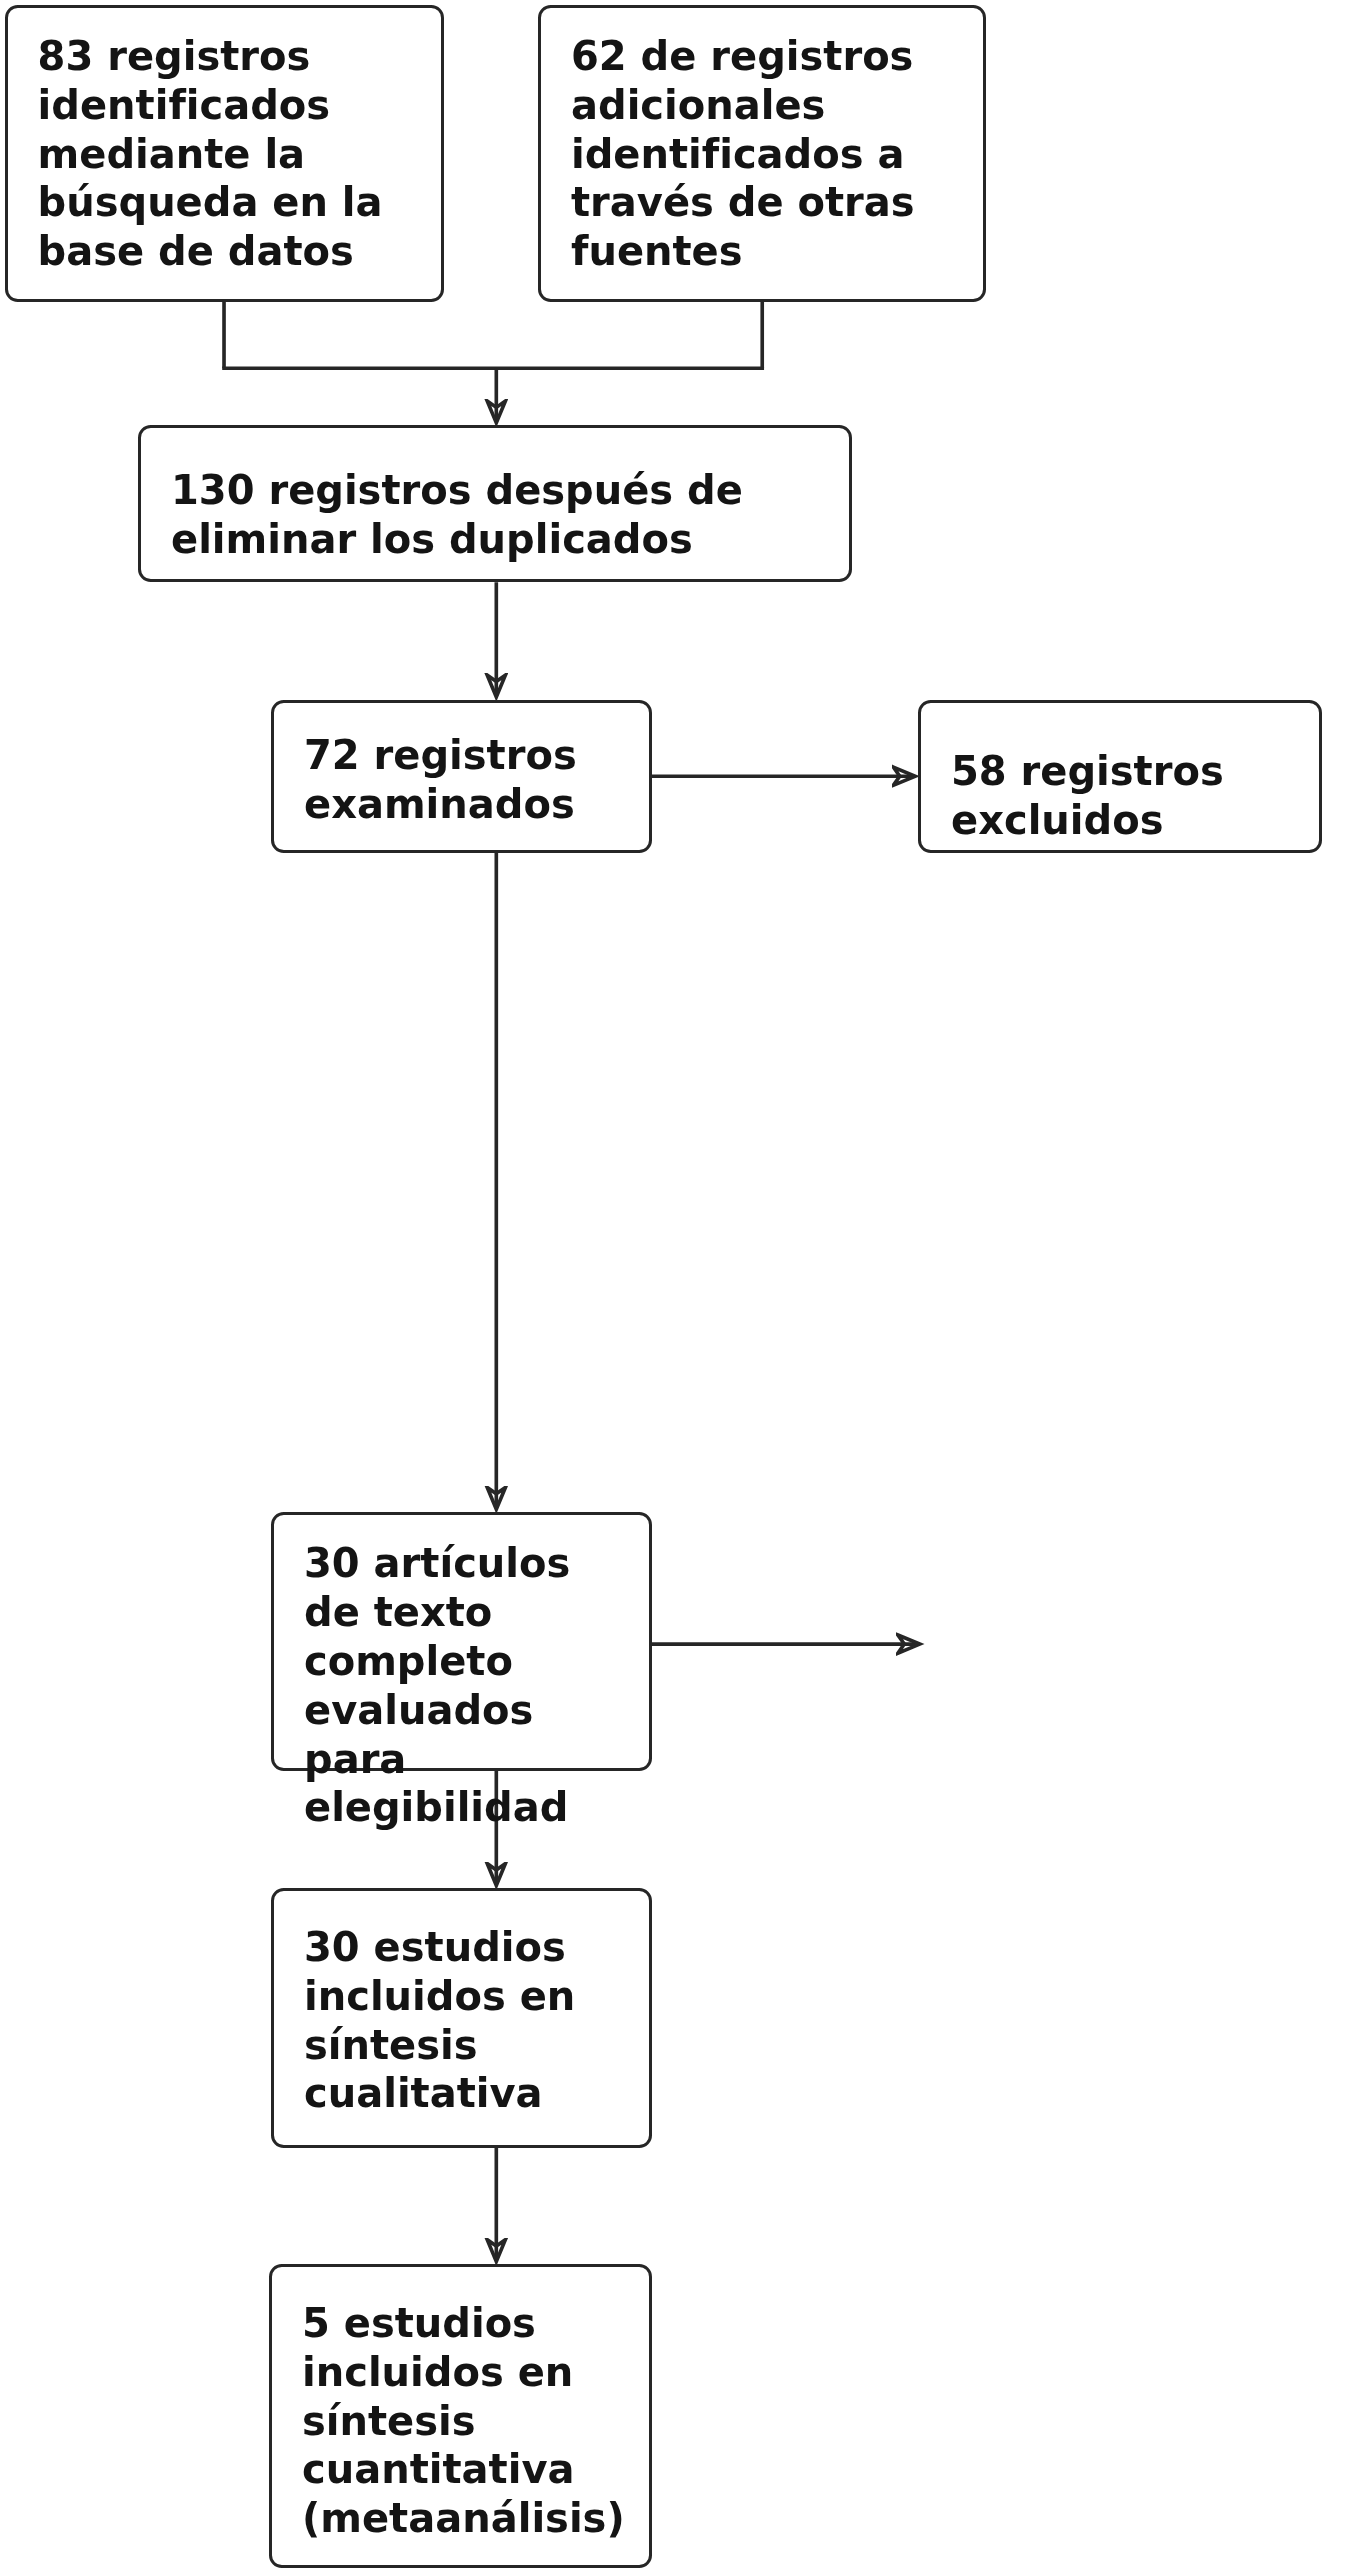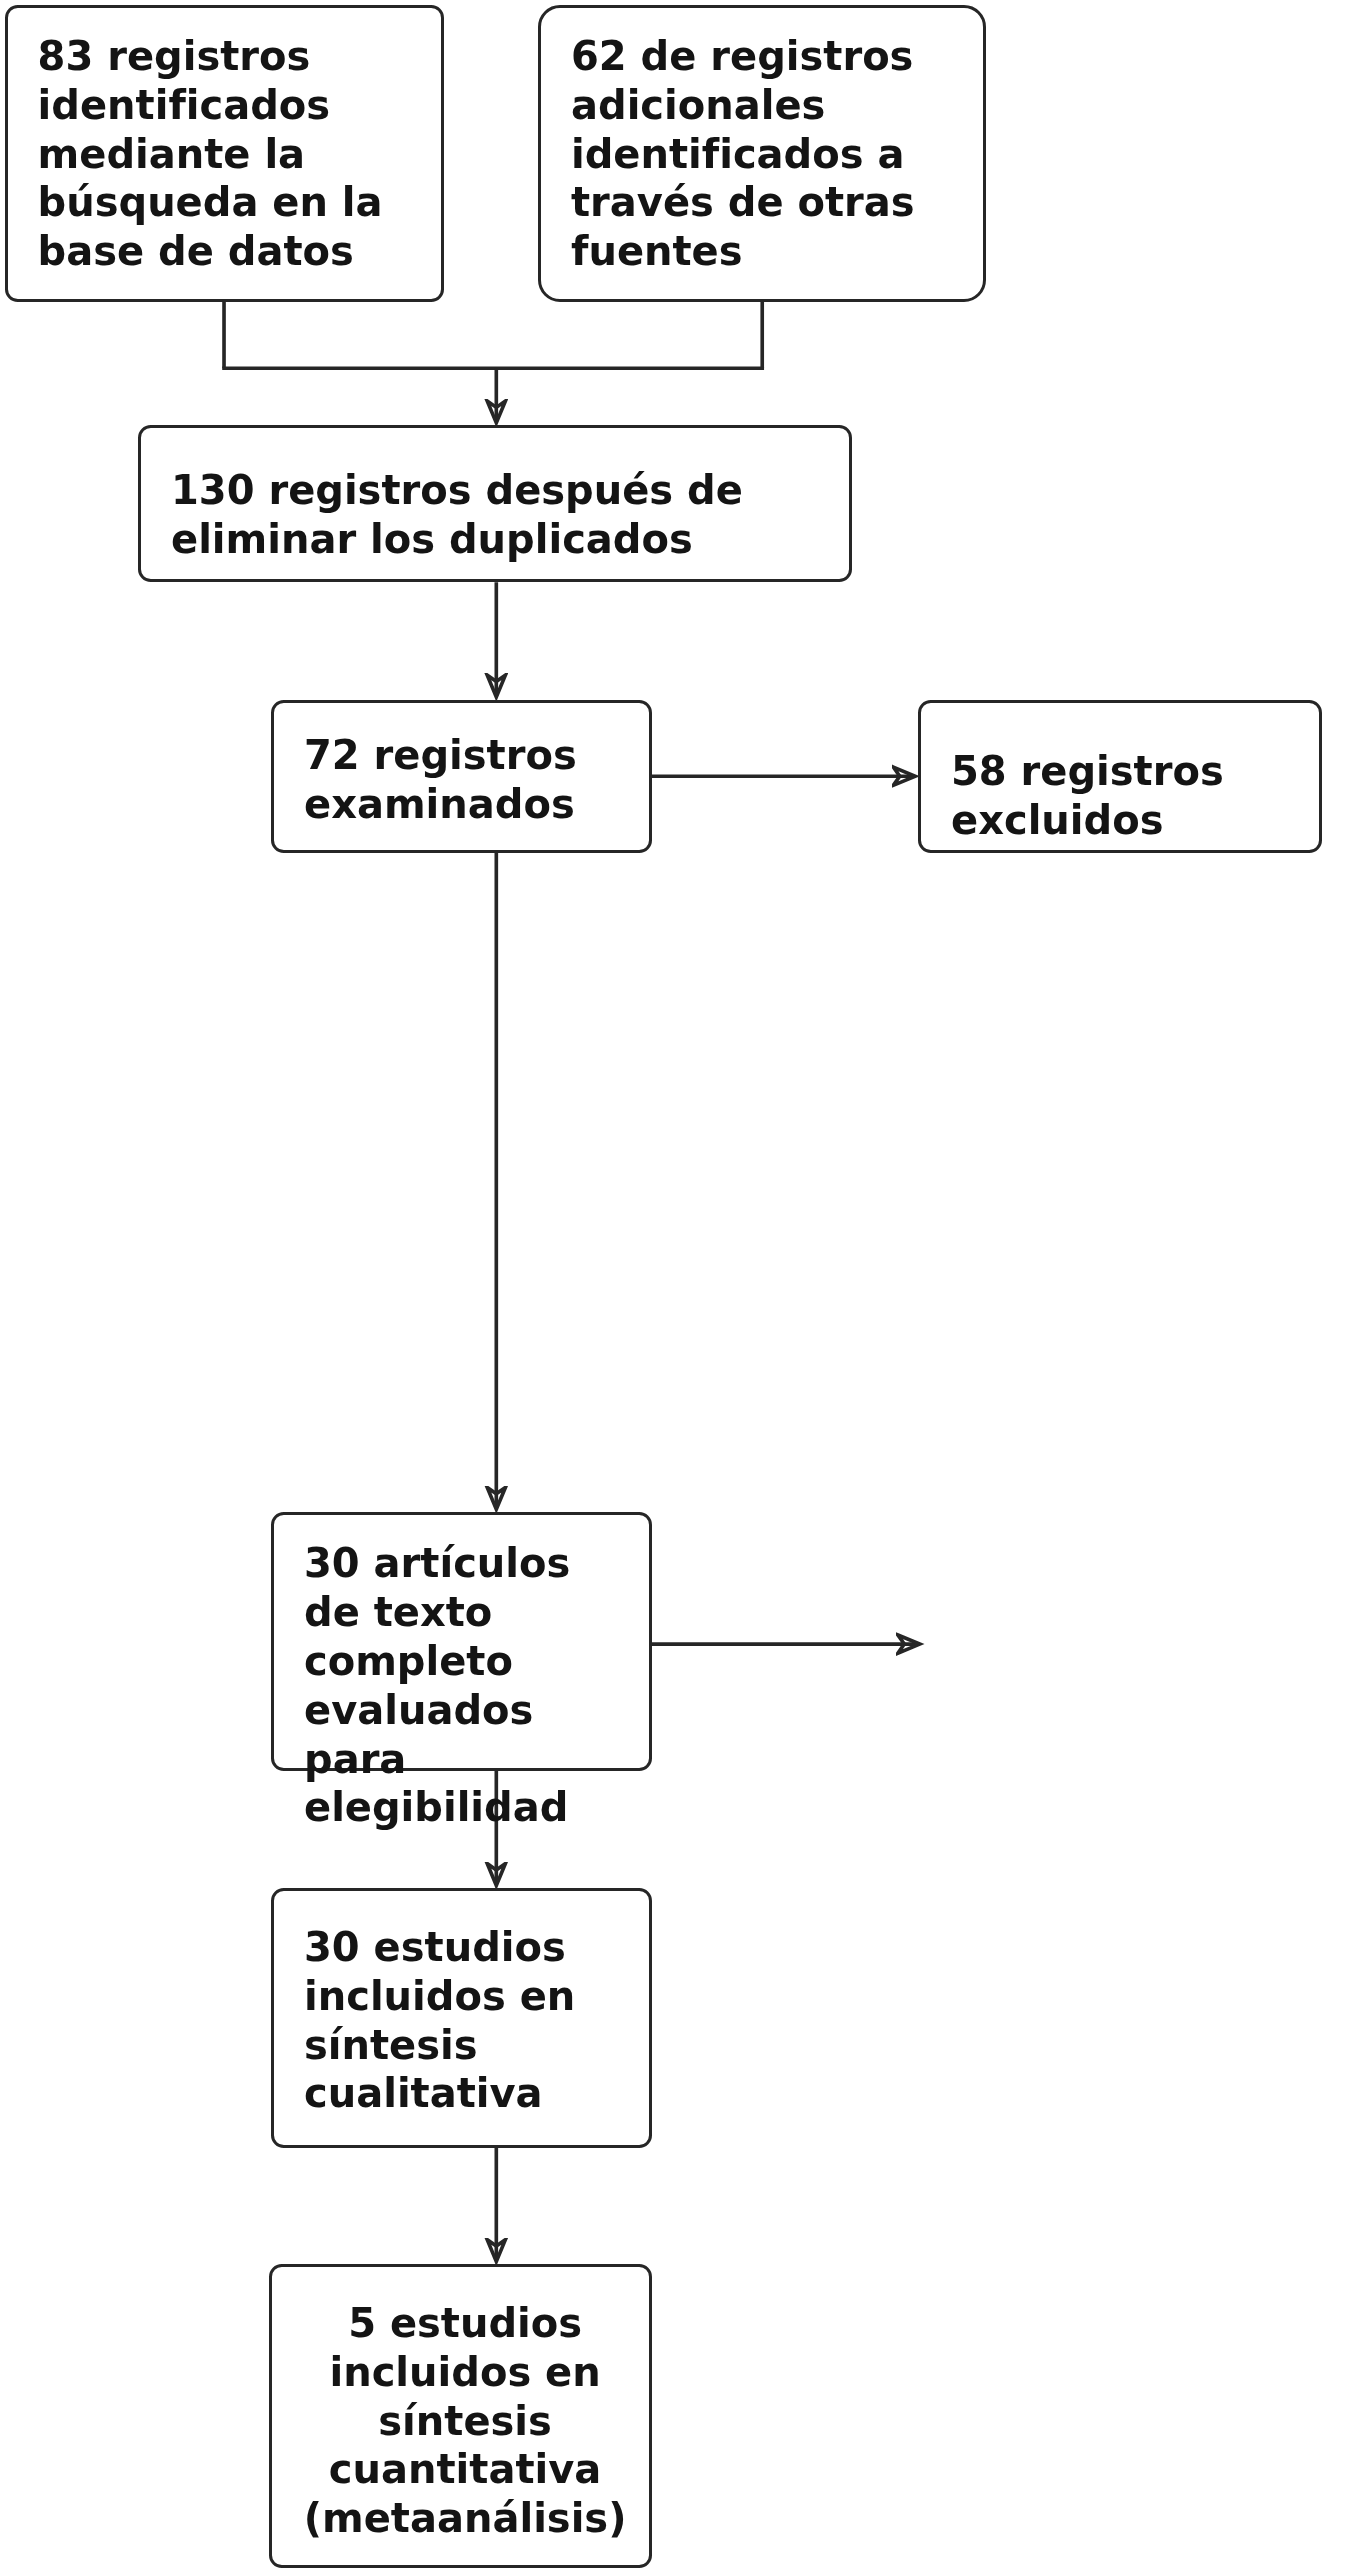--- a/index.html
+++ b/index.html
@@ -27,29 +27,29 @@
     line-height: 1.22;
     letter-spacing: 0px;
     padding: 16.4px 12.8px 9px 22px;
     color: #141414;
   }
   .flowbox p { margin: 8px; }
   .flowbox p + p { margin-top: 44px; }
 
   
   #box-a { left: 4.6px;    top: 4.6px;    width: 439px; height: 297px; }
-  #box-b { left: 538px;  top: 4.6px;    width: 448px; height: 297px; border-radius: 22px; }
+  #box-b { left: 538px;  top: 4.6px;    width: 448px; height: 297px; }
   #box-c { left: 138px;  top: 425px;  width: 714px; height: 157px; padding-top: 30px; }
   #box-d { left: 271px;  top: 700px;  width: 381px; height: 153px; padding-top: 20px; }
   #box-e { left: 918px; top: 700px;  width: 404px; height: 153px; padding-top: 36px; }
   #box-f { left: 271px;  top: 1512px; width: 381px; height: 259px; }
   #box-g { left: 923px; top: 975px; width: 436px; height: 798px; padding-top: 24px;
            padding-right: 32px; letter-spacing: 0.3px; }
   #box-h { left: 271px;  top: 1888px; width: 381px; height: 260px; padding-top: 24px; }
-  #box-i { left: 269px;  top: 2264px; width: 383px; height: 304px; padding-top: 24px; text-align: center; }
+  #box-i { left: 269px;  top: 2264px; width: 383px; height: 304px; padding-top: 24px; }
 
   #connectors {
     position: absolute;
     left: 0; top: 0;
     width: 1366px;
     height: 2576px;
     pointer-events: none;
   }
   #connectors path {
     stroke: #262626;

